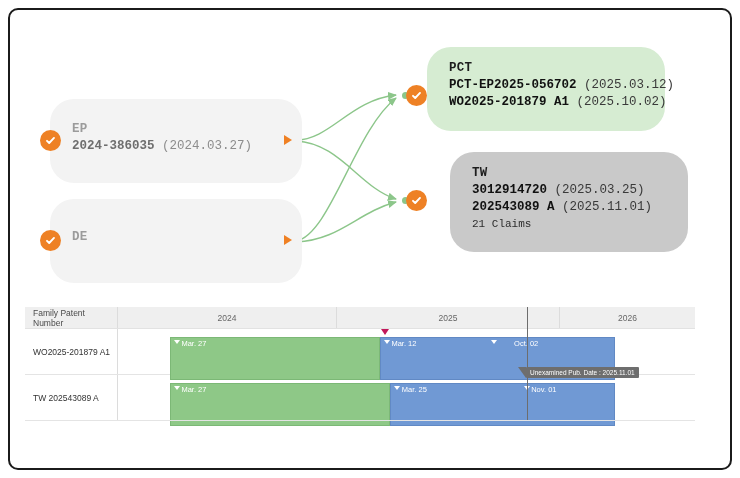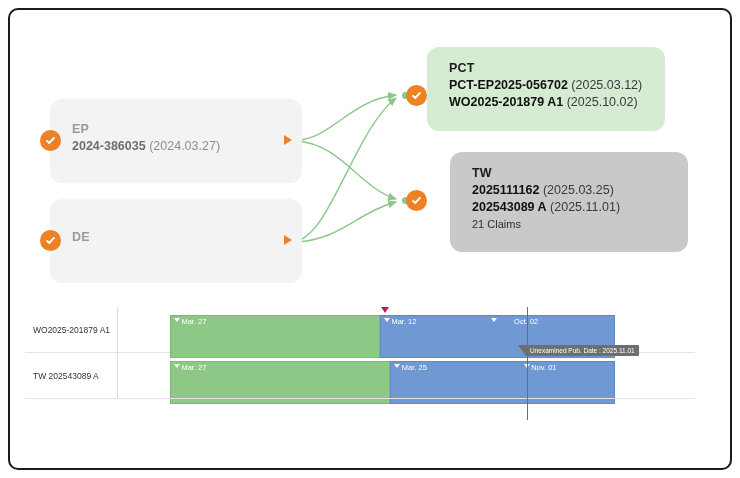--- a/index.html
+++ b/index.html
@@ -33,25 +33,26 @@
 
   
   .tree {
     position: absolute;
     left: 0; top: 0;
     width: 740px; height: 290px;
   }
   .card {
     position: absolute;
     box-sizing: border-box;
-    border-radius: 12px;
+    border-radius: 24px;
     padding: 10px 14px 17px 22px;
     display: flex;
     flex-direction: column;
     justify-content: center;
+    font-family: Liberation Mono, monospace;
   }
   .card.left {
     background: #f3f3f3;
     width: 252px;
     height: 84px;
   }
   .card.pct {
     background: #d6ecd2;
     width: 238px;
     height: 84px;
@@ -342,37 +343,43 @@
     <div class="check" id="check-pct">
       <svg width="13" height="13" viewBox="0 0 13 13">
           <path d="M3,6.8 L5.2,9 L10,3.9" fill="none" stroke="#ffffff" stroke-width="1.9" stroke-linecap="round" stroke-linejoin="round"></path>
         </svg>
     </div>
 
     <div class="node-dot" id="dot-tw"></div>
     <div class="card tw" id="card-tw">
       <div class="card-country">TW</div>
       <div class="card-line">
-        <b>2025111162</b>
+        <b>3012914720</b>
         <span>(2025.03.25)</span>
       </div>
       <div class="card-line">
         <b>202543089 A</b>
         <span>(2025.11.01)</span>
       </div>
       <div class="card-claims">21 Claims</div>
     </div>
     <div class="check" id="check-tw">
       <svg width="13" height="13" viewBox="0 0 13 13">
           <path d="M3,6.8 L5.2,9 L10,3.9" fill="none" stroke="#ffffff" stroke-width="1.9" stroke-linecap="round" stroke-linejoin="round"></path>
         </svg>
     </div>
   </div>
 
   <div class="gantt">
+    <div class="gantt-header">
+      <div class="gh-label">Family Patent Number</div>
+      <div class="gh-year" style="flex:0 0 219px;">2024</div>
+      <div class="gh-year" style="flex:0 0 223px;">2025</div>
+      <div class="gh-year" style="flex:1 1 auto;">2026</div>
+    </div>
 
     <div class="gantt-body">
 
       <div class="g-row">
         <div class="g-row-label">WO2025-201879 A1</div>
         <div class="g-track">
           <div class="pink-marker" style="left:45.6%;"></div>
           <div class="bar green" style="left:9.0%; width:36.4%;">
             <span class="bar-label">
                 <span class="marker-tri"></span>

